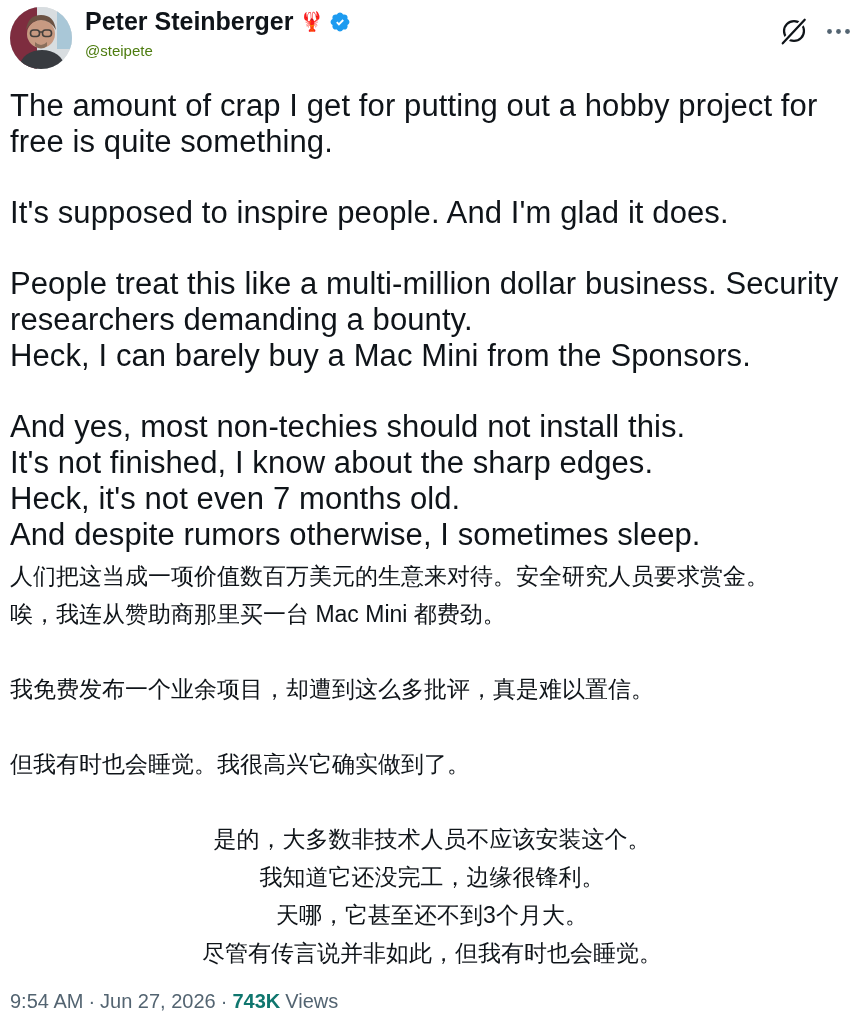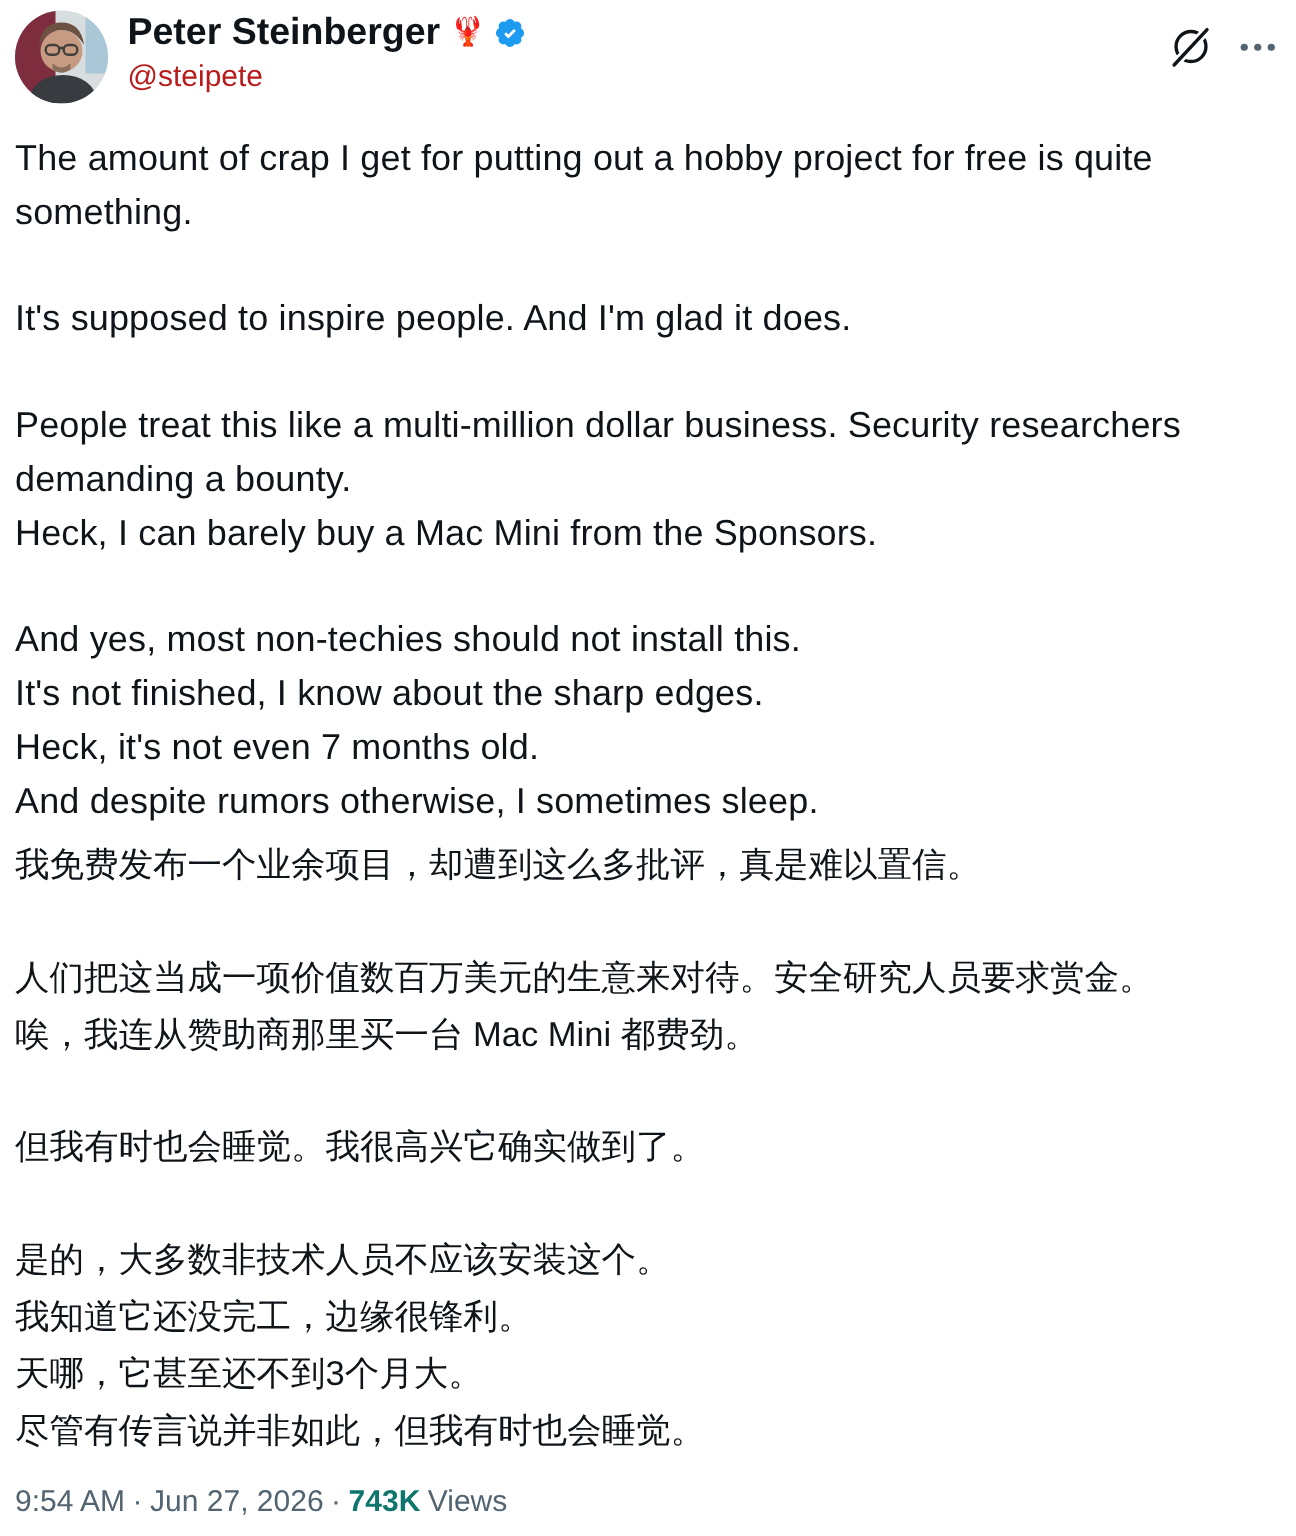--- a/index.html
+++ b/index.html
@@ -16,31 +16,31 @@
   .avatar{
     width:62px;height:62px;border-radius:50%;overflow:hidden;flex:none;
     background:#d8dde0;cursor:pointer;
   }
   .avatar svg{display:block;width:100%;height:100%;}
   .id-block{margin-left:13px;flex:1;min-width:0;padding-top:1px;}
   .name-row{display:flex;align-items:center;}
   .display-name{font-weight:700;font-size:25px;line-height:27px;color:#0f1419;cursor:pointer;}
   .name-emoji{margin-left:7px;font-size:19px;line-height:27px;}
   .badge{margin-left:5px;display:flex;align-items:center;}
-  .handle{color:#b91c1c;font-size:20px;line-height:26px;margin-top:3px;}
+  .handle{color:#4d7c0f;font-size:15px;line-height:26px;margin-top:3px;}
   .header-actions{display:flex;align-items:center;gap:16px;padding-top:9px;padding-right:2px;}
   .icon-btn{background:none;border:none;padding:0;margin:0;cursor:pointer;display:flex;align-items:center;}
 
   
   .tweet-text{margin-top:19px;}
   .tweet-text p{white-space:pre-line;}
-  p.en{font-size:24px;line-height:36px;margin:0 0 35px 0;letter-spacing:0.1px;}
+  p.en{font-size:31px;line-height:36px;margin:0 0 35px 0;letter-spacing:0.1px;}
   p.en.last-en{margin-bottom:4px;}
   p.zh{font-size:23px;line-height:38px;margin:0 0 37px 0;}
-  p.zh.last-zh{margin-bottom:0;}
+  p.zh.last-zh{margin-bottom:0;text-align:center;}
 
   
   .post-footer{
     margin-top:17px;padding-bottom:12px;
     font-size:20px;line-height:25px;color:#536471;
   }
   .post-footer .sep{margin:0 5px;}
   .views-count{color:#0f766e;font-weight:700;margin-right:5px;}
 </style>
 </head>
@@ -99,23 +99,23 @@
 
   <div class="tweet-text">
     <p class="en">The amount of crap I get for putting out a hobby project for free is quite something.</p>
     <p class="en">It's supposed to inspire people. And I'm glad it does.</p>
     <p class="en">People treat this like a multi-million dollar business. Security researchers demanding a bounty.
 Heck, I can barely buy a Mac Mini from the Sponsors.</p>
     <p class="en last-en">And yes, most non-techies should not install this.
 It's not finished, I know about the sharp edges.
 Heck, it's not even 7 months old.
 And despite rumors otherwise, I sometimes sleep.</p>
-    <p class="zh">我免费发布一个业余项目，却遭到这么多批评，真是难以置信。</p>
     <p class="zh">人们把这当成一项价值数百万美元的生意来对待。安全研究人员要求赏金。
 唉，我连从赞助商那里买一台 Mac Mini 都费劲。</p>
+    <p class="zh">我免费发布一个业余项目，却遭到这么多批评，真是难以置信。</p>
     <p class="zh">但我有时也会睡觉。我很高兴它确实做到了。</p>
     <p class="zh last-zh">是的，大多数非技术人员不应该安装这个。
 我知道它还没完工，边缘很锋利。
 天哪，它甚至还不到3个月大。
 尽管有传言说并非如此，但我有时也会睡觉。</p>
   </div>
 
   <div class="post-footer">
     <span>9:54 AM</span><span class="sep">·</span><span>Jun 27, 2026</span><span class="sep">·</span><span class="views-count">743K</span><span>Views</span>
   </div>

